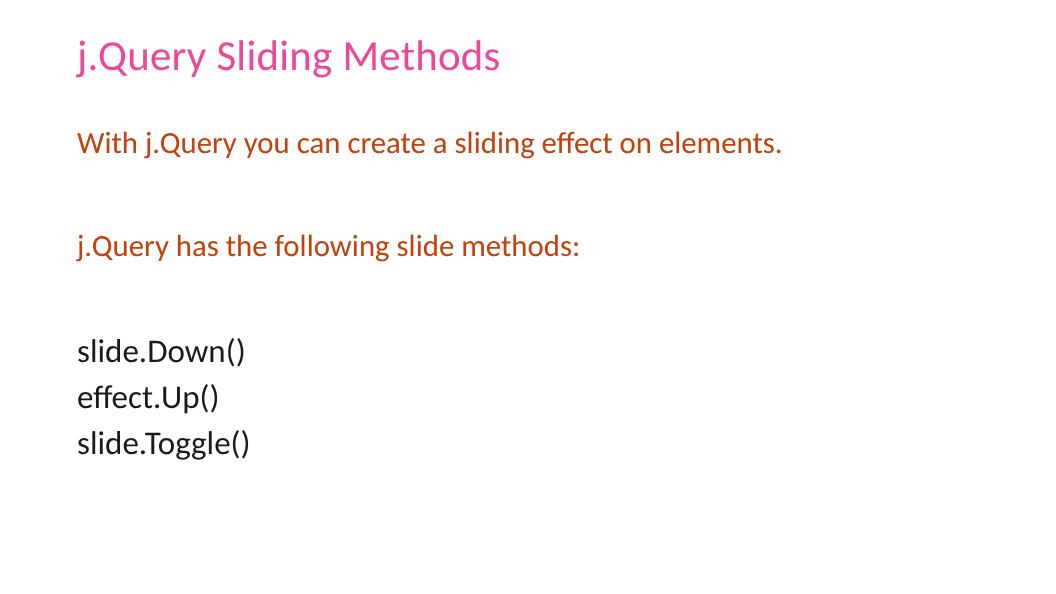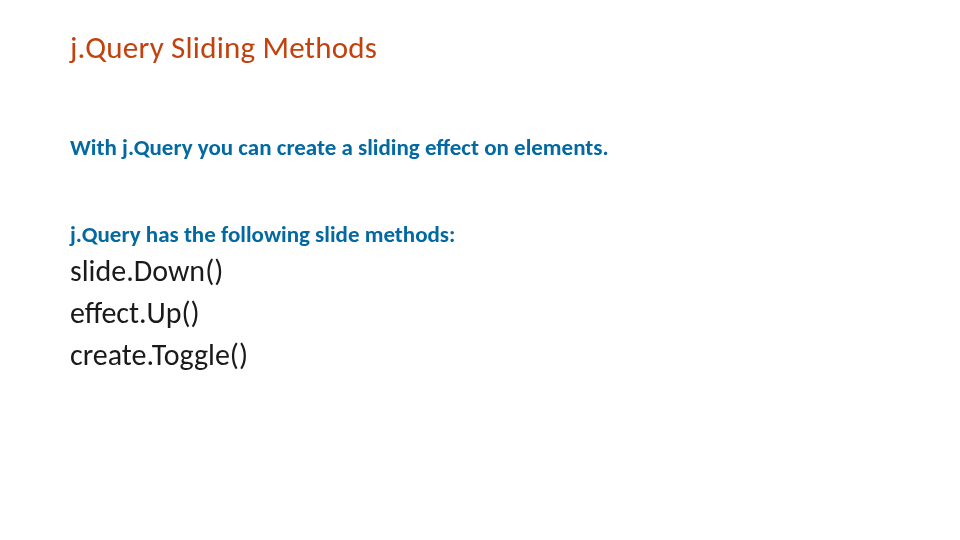--- a/index.html
+++ b/index.html
@@ -13,36 +13,37 @@
       background: #ffffff;
       font-family: Calibri, 'Segoe UI', sans-serif;
       color: #000000;
       position: relative;
       overflow: hidden;
     }
     .slide {
       padding: 28px 70px 0 70px;
     }
     .title {
-      font-size: 31px;
+      font-size: 39px;
       font-weight: 400;
       letter-spacing: 0.2px;
-      margin-bottom: 66px;
-      color: #c2410c;
+      margin-bottom: 36px;
+      color: #ec4899;
     }
     .body-text {
-      font-size: 23px;
-      font-weight: 700;
+      font-size: 28px;
+      font-weight: 400;
       line-height: 1.35;
-      color: #0369a1;
+      color: #c2410c;
     }
     .p1 {
       margin-bottom: 56px;
     }
     .p2 {
+      margin-bottom: 56px;
     }
     .method-list {
       font-size: 30px;
       font-weight: 400;
       line-height: 1.4;
       color: #1a1a1a;
     }
     .method-item {
       display: block;
     }
@@ -50,15 +51,15 @@
 </head>
 <body>
 
 <div class="slide">
   <h1 class="title">j.Query Sliding Methods</h1>
   <p class="body-text p1">With j.Query you can create a sliding effect on elements.</p>
   <p class="body-text p2">j.Query has the following slide methods:</p>
   <div class="method-list">
     <span class="method-item">slide.Down()</span>
     <span class="method-item">effect.Up()</span>
-    <span class="method-item">create.Toggle()</span>
+    <span class="method-item">slide.Toggle()</span>
   </div>
 </div>
 
 </body></html>

